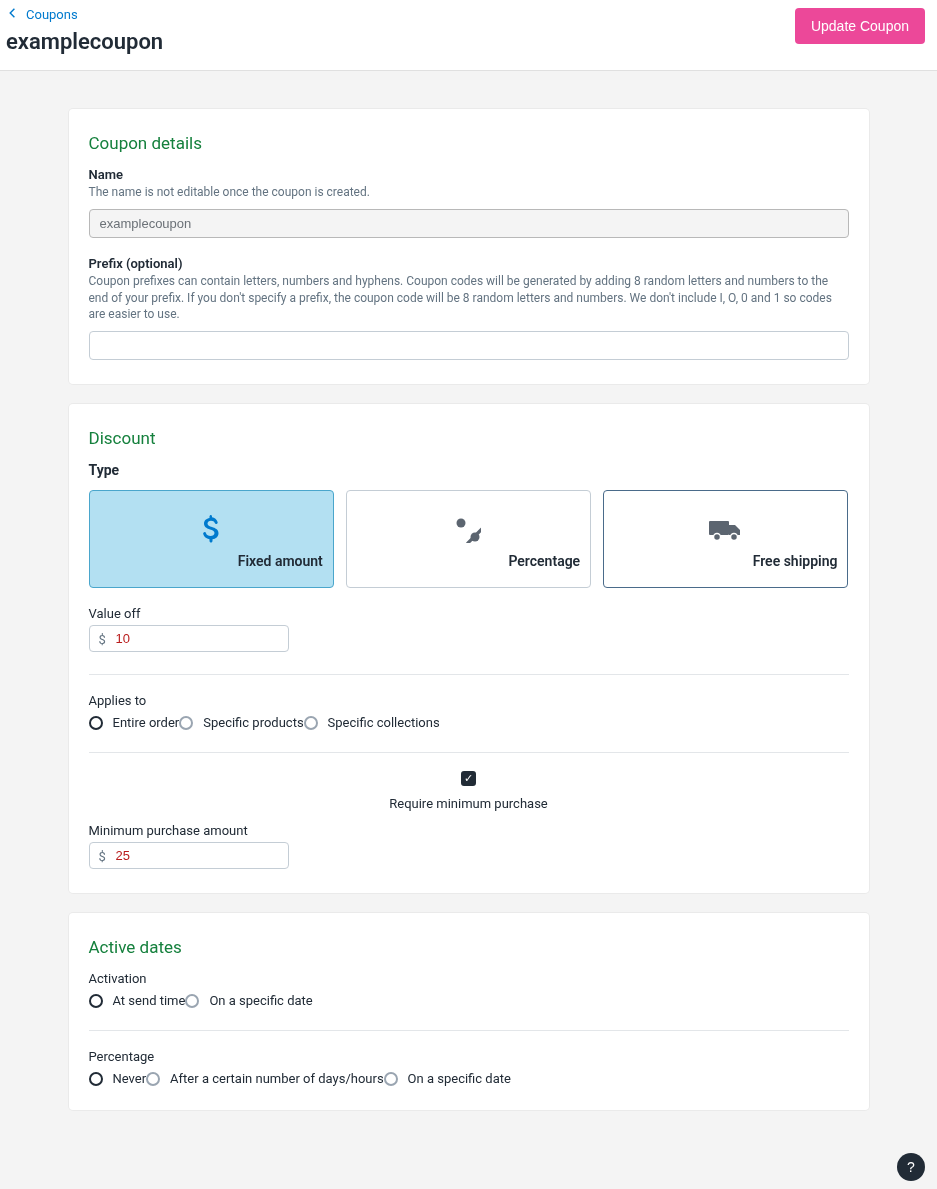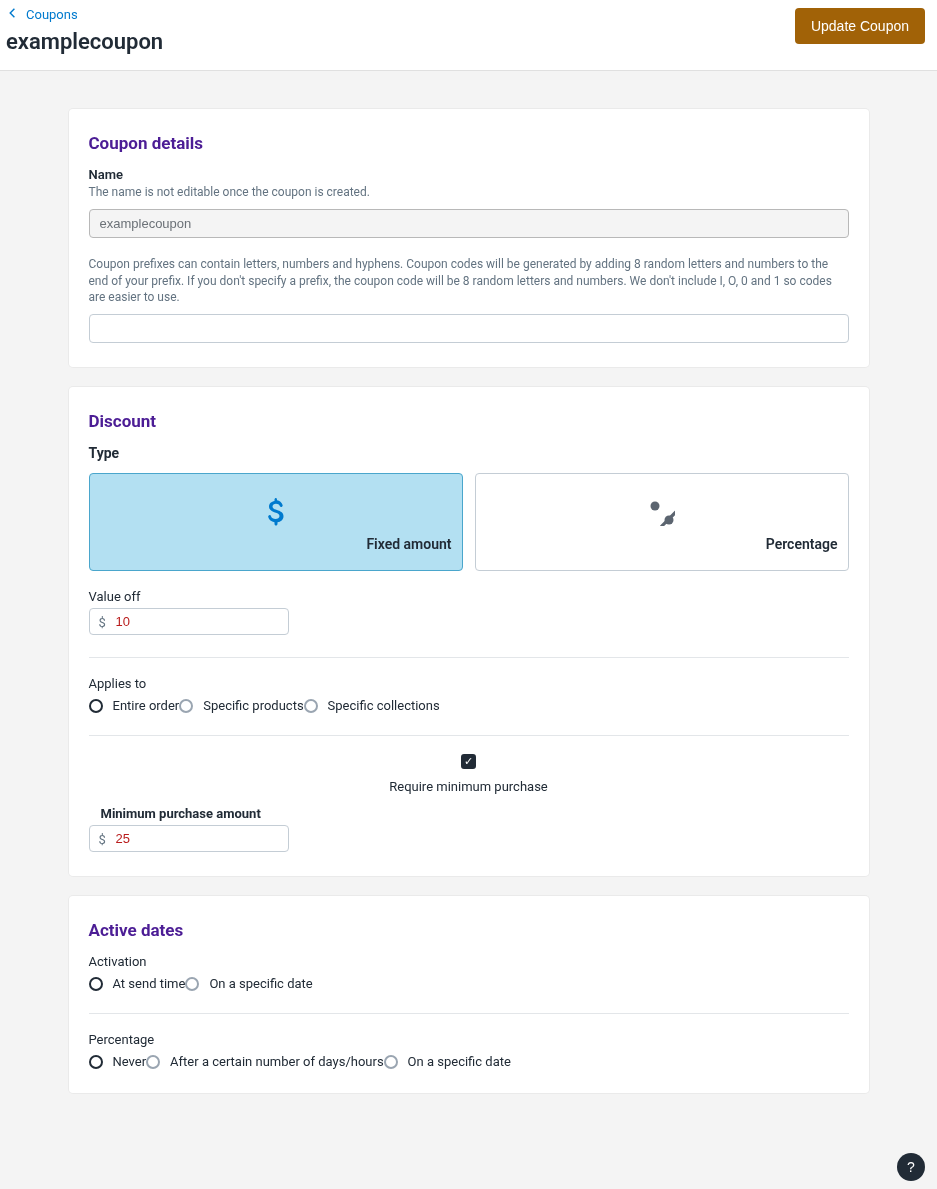--- a/index.html
+++ b/index.html
@@ -30,21 +30,21 @@
   .breadcrumb svg { width: 14px; height: 14px; }
   .page-title {
     font-size: 22px;
     font-weight: 600;
     color: #212b36;
   }
   .update-btn {
     position: absolute;
     right: 12px;
     top: 8px;
-    background: #a16207;
+    background: #ec4899;
     color: #fff;
     border: none;
     border-radius: 4px;
     padding: 10px 16px;
     font-size: 14px;
     font-weight: 500;
     cursor: pointer;
   }
   .content {
     padding: 38px 0 40px 0;
@@ -55,22 +55,22 @@
   }
   .card {
     background: #fff;
     border-radius: 4px;
     width: 800px;
     padding: 24px 20px;
     box-shadow: 0 0 0 1px rgba(0,0,0,0.04);
   }
   .card-title {
     font-size: 17px;
-    font-weight: 700;
-    color: #4c1d95;
+    font-weight: 400;
+    color: #15803d;
     margin-bottom: 14px;
   }
   .field-label {
     font-size: 13px;
     font-weight: 600;
     color: #212b36;
     margin-bottom: 2px;
   }
   .field-help {
     font-size: 12px;
@@ -234,20 +234,21 @@
   <div class="card">
     <div class="card-title">Coupon details</div>
 
     <div class="field-block">
       <div class="field-label">Name</div>
       <div class="field-help">The name is not editable once the coupon is created.</div>
       <input class="text-input disabled" type="text" disabled="" value="examplecoupon" style="">
     </div>
 
     <div class="field-block">
+      <div class="field-label">Prefix (optional)</div>
       <div class="field-help">Coupon prefixes can contain letters, numbers and hyphens. Coupon codes will be generated by adding 8 random letters and numbers to the end of your prefix. If you don't specify a prefix, the coupon code will be 8 random letters and numbers. We don't include I, O, 0 and 1 so codes are easier to use.</div>
       <input class="text-input" type="text" value="" style="">
     </div>
   </div>
 
   <div class="card">
     <div class="card-title">Discount</div>
     <div class="subheading">Type</div>
 
     <div class="type-row">
@@ -262,20 +263,31 @@
       <div class="type-card">
         <div class="icon-wrap">
           <svg width="26" height="26" viewBox="0 0 26 26" fill="#5c6570">
               <circle cx="6" cy="6" r="4.5"></circle>
               <circle cx="20" cy="20" r="4.5"></circle>
               <rect x="2" y="20.5" width="28" height="3.2" rx="1.6" transform="rotate(-45 13 13)"></rect>
             </svg>
         </div>
         <div class="type-label">Percentage</div>
       </div>
+      <div class="type-card outlined">
+        <div class="icon-wrap">
+          <svg width="34" height="24" viewBox="0 0 34 24" fill="#5c6570">
+              <rect x="0" y="3" width="20" height="14" rx="1"></rect>
+              <path d="M20 7h6l5 5v5h-11z"></path>
+              <circle cx="8" cy="19" r="3.5" fill="#5c6570" stroke="#fff" stroke-width="1.5"></circle>
+              <circle cx="25" cy="19" r="3.5" fill="#5c6570" stroke="#fff" stroke-width="1.5"></circle>
+            </svg>
+        </div>
+        <div class="type-label">Free shipping</div>
+      </div>
     </div>
 
     <div class="field-block">
       <div class="field-label" style="font-weight:400;margin-bottom:4px;">Value off</div>
       <div class="input-with-prefix">
         <span class="prefix">$</span>
         <input type="text" value="10" style="">
       </div>
     </div>
 
@@ -297,21 +309,21 @@
       </div>
     </div>
 
     <hr class="divider">
 
     <div class="check-row" style="margin-bottom:12px;flex-direction:column;">
       <span class="checkbox checked"></span>
       <span>Require minimum purchase</span>
     </div>
 
-    <div class="field-label" style="font-weight:700;margin-bottom:4px;margin-left:12px;">Minimum purchase amount</div>
+    <div class="field-label" style="font-weight:400;margin-bottom:4px;">Minimum purchase amount</div>
     <div class="input-with-prefix">
       <span class="prefix">$</span>
       <input type="text" value="25" style="">
     </div>
   </div>
 
   <div class="card">
     <div class="card-title">Active dates</div>
 
     <div class="field-label" style="font-weight:400;">Activation</div>

